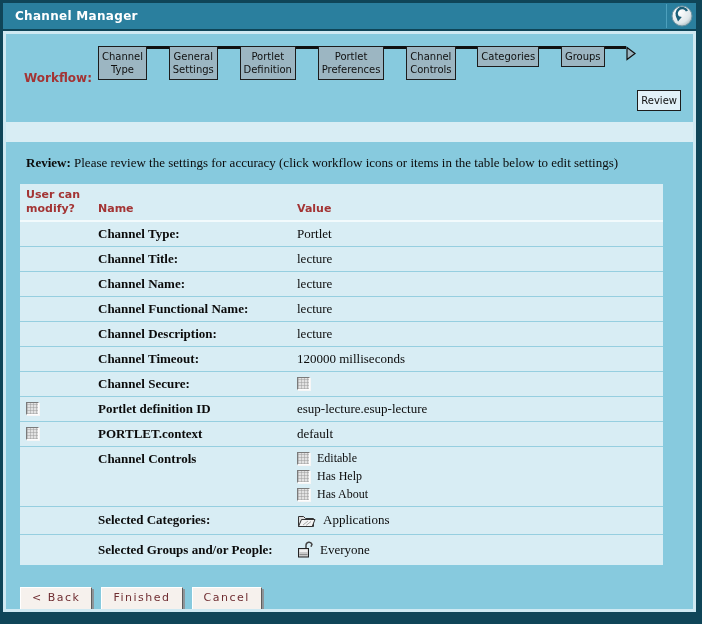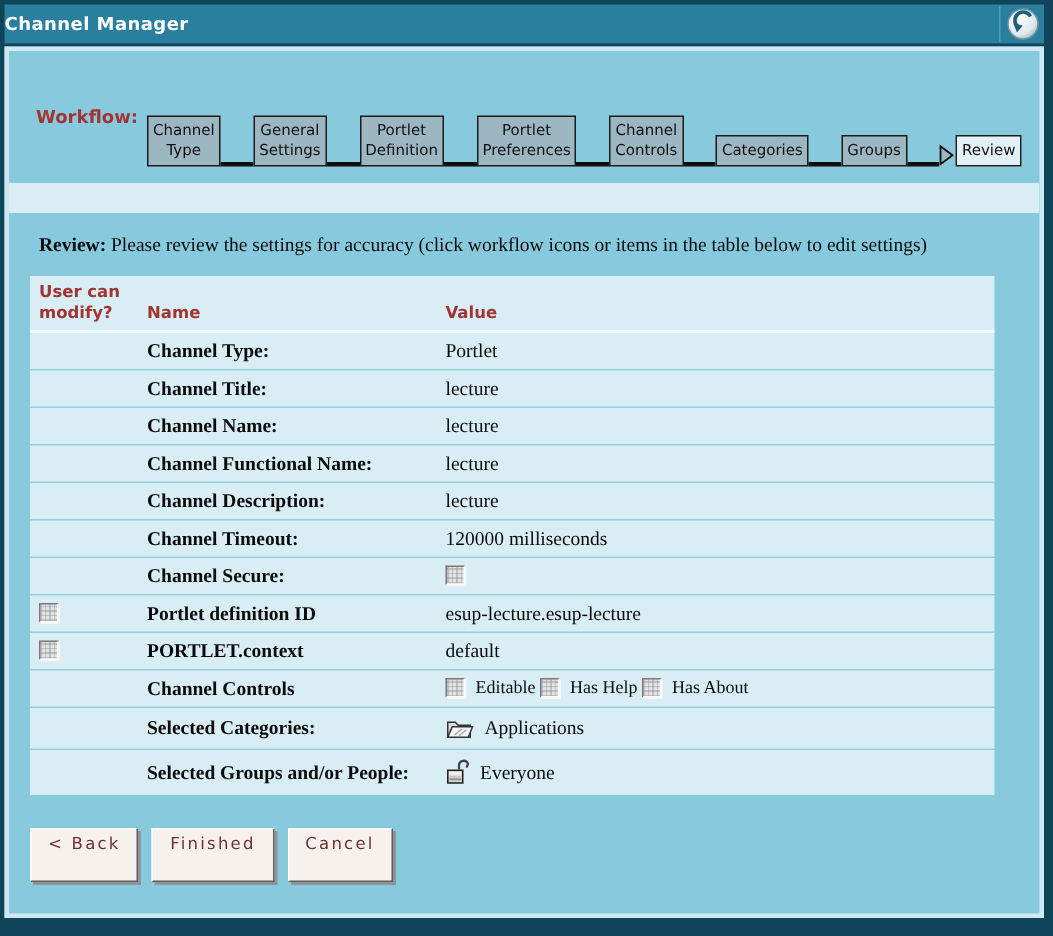--- a/index.html
+++ b/index.html
@@ -6,36 +6,36 @@
   html,body { background:#c7c7c7; }
   .window {
     position:relative; width:702px; height:624px;
     background:#0f4558;
     padding:3px 6px 10px 3px;
     font-family:"DejaVu Sans", sans-serif;
   }
   .titlebar {
     height:26px; background:#2a7f9e;
     display:flex; align-items:center; justify-content:space-between;
-    margin-bottom:2px;
+    padding-left:12px; margin-bottom:2px;
   }
   .titlebar-title { color:#ffffff; font-size:12px; font-weight:bold; letter-spacing:.3px; }
   .focus-btn {
     width:30px; height:24px; display:flex; align-items:center; justify-content:center;
     border-left:1px solid #4da0bd; cursor:pointer;
   }
   .main {
     height:581px; background:#87cade;
     border:3px solid #cfe9f2;
     overflow:hidden;
   }
   
   .workflow { height:88px; display:flex; align-items:center; padding:0 12px 0 18px; }
   .workflow-label { color:#a33434; font-weight:bold; font-size:12px; margin-right:6px; white-space:nowrap; }
-  .steps { flex:1; display:flex; align-items:flex-end; }
+  .steps { flex:1; display:flex; align-items:flex-start; }
   .step-box {
     background:#9cb6c2; border:1px solid #1c1c1c; color:#101010;
     font-size:10px; line-height:1.3; text-align:center;
     padding:3px 3px; white-space:pre-line; cursor:pointer;
   }
   .step-box.active { background:#e2f1f8; cursor:default;margin-top:44px; }
   .connector { flex:1; min-width:12px; height:3px; background:#101010; }
   .arrow-head { flex:0 0 auto; margin-right:1px; display:flex; }
   
   .light-band { height:20px; background:#d8edf4; }
@@ -48,21 +48,21 @@
     color:#a33434; font-size:11px; font-weight:bold; line-height:1.25;
     align-items:end; padding-top:4px; padding-bottom:4px;
     border-bottom:2px solid #f2fafc;
   }
   .tbody-row { min-height:25px; border-bottom:1px solid #96cfe0; font-family:"Liberation Serif","DejaVu Serif",serif; font-size:13px; color:#0b0b0b; }
   .tbody-row:last-child { border-bottom:none; }
   .cell-name { font-weight:bold; }
   .cell-modify { display:flex; align-items:center; }
   .cell-value { display:flex; align-items:center; gap:7px; }
   .row-tall { align-items:start; padding-top:4px; padding-bottom:4px; }
-  .control-lines { display:flex; flex-direction:row; gap:3px;text-align:right; }
+  .control-lines { display:flex; flex-direction:column; gap:3px;text-align:right; }
   .control-line { display:flex; align-items:center; gap:7px; font-size:12px; }
   
   .cbx {
     display:inline-block; width:13px; height:13px; flex:0 0 auto;
     background:#e2e2e2;
     background-image:
       repeating-linear-gradient(0deg, rgba(150,150,150,.45) 0 1px, transparent 1px 3px),
       repeating-linear-gradient(90deg, rgba(150,150,150,.45) 0 1px, transparent 1px 3px);
     border:1px solid; border-color:#7a7a7a #fdfdfd #fdfdfd #7a7a7a;
     box-shadow:1px 1px 0 #f6f6f6;

